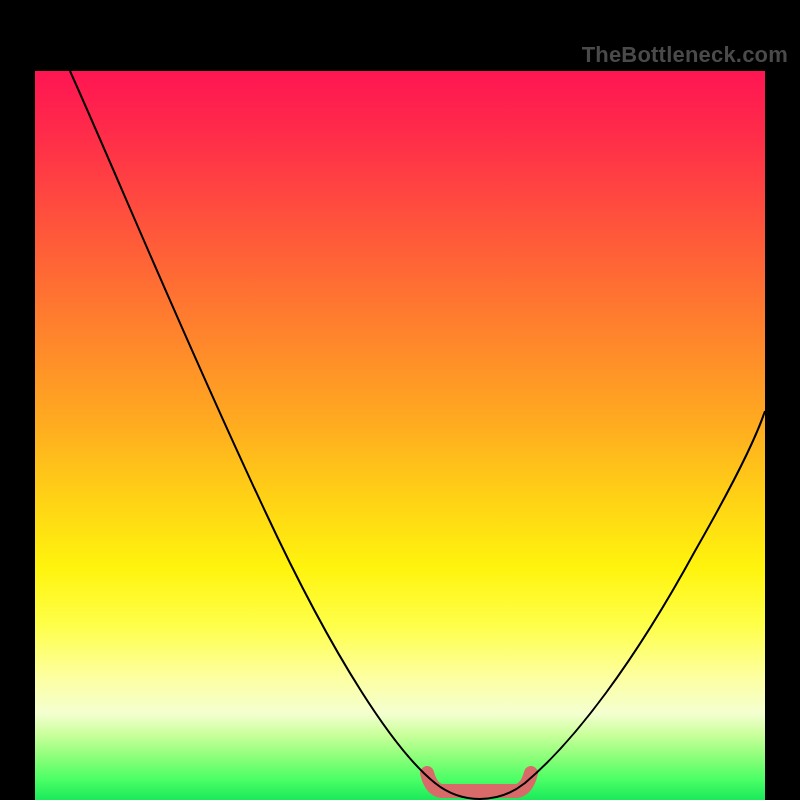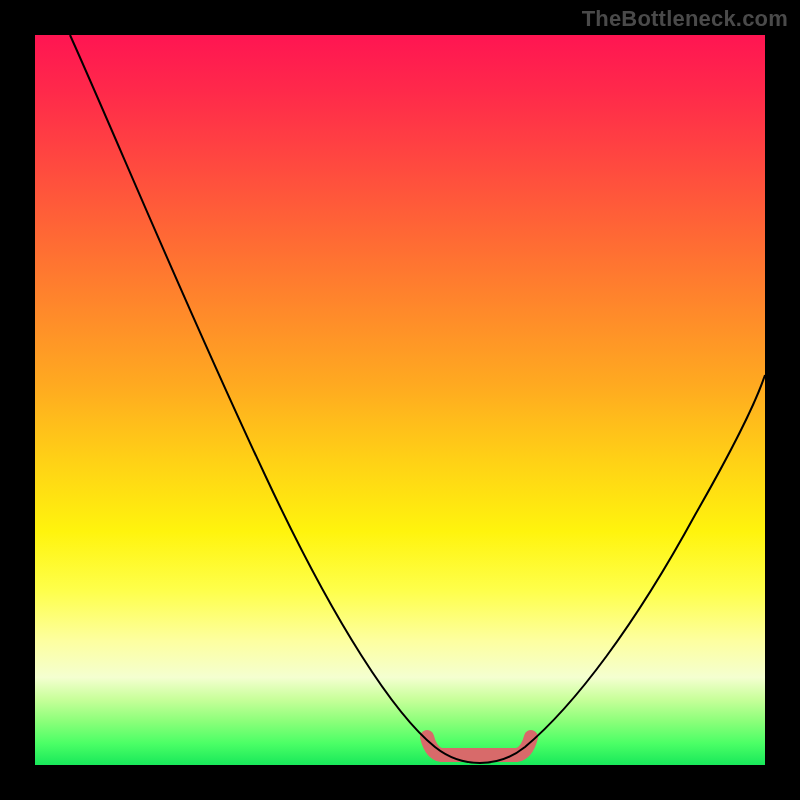--- a/index.html
+++ b/index.html
@@ -9,20 +9,21 @@
     height: 800px;
     background: #000;
     overflow: hidden;
     font-family: Arial, Helvetica, sans-serif;
   }
   .frame {
     position: relative;
     width: 800px;
     height: 580px;
     background: #000;
+    margin-top: 36px;
   }
   .plot-area {
     position: absolute;
     left: 35px;
     top: 35px;
     width: 730px;
     height: 730px;
     
     background: linear-gradient(to bottom,
       #ff1552 0%,

